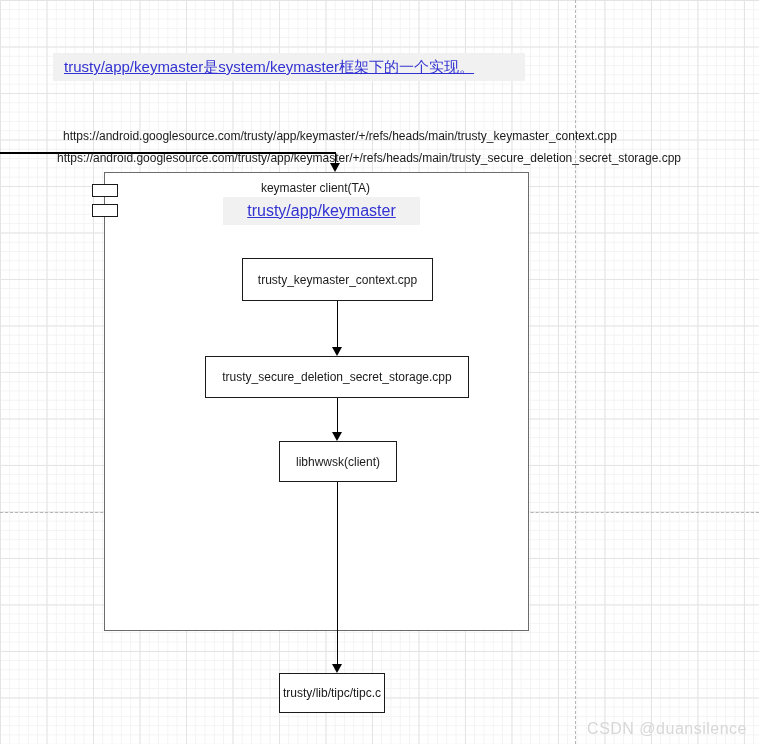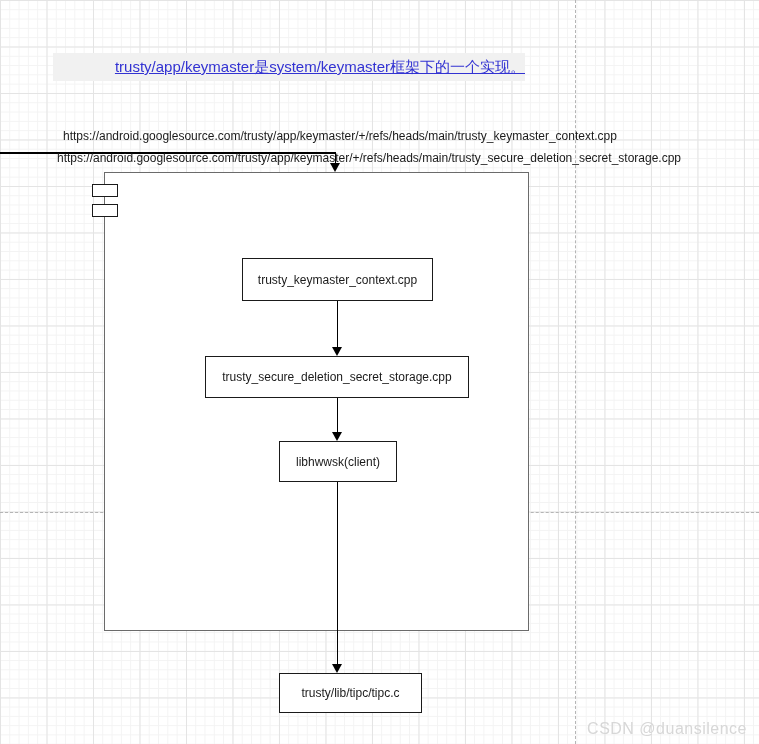--- a/index.html
+++ b/index.html
@@ -18,21 +18,21 @@
   .canvas{
     position:relative;width:759px;height:744px;overflow:hidden;
     background-color:#ffffff;
     background-image:
       linear-gradient(to right, var(--grid-major) 1px, transparent 1px),
       linear-gradient(to bottom, var(--grid-major) 1px, transparent 1px),
       linear-gradient(to right, var(--grid-minor) 1px, transparent 1px),
       linear-gradient(to bottom, var(--grid-minor) 1px, transparent 1px);
     background-size:46.5px 46.5px,46.5px 46.5px,9.3px 9.3px,9.3px 9.3px;
   }
-  .abs{position:absolute;text-align:right;}
+  .abs{position:absolute;}
   .dash-v{left:575px;top:0;height:744px;width:0;border-left:1px dashed var(--dash-gray);z-index:1;}
   .dash-h{top:512px;left:0;width:759px;height:0;border-top:1px dashed var(--dash-gray);z-index:1;}
 
   .note{left:53px;top:53px;width:472px;height:28px;background:var(--highlight-bg);z-index:3;}
   .note a{display:block;line-height:28px;padding-left:11px;font-size:15px;color:var(--link-blue);text-decoration:underline;white-space:nowrap;cursor:pointer;}
 
   .url{font-size:12px;color:#1a1a1a;white-space:nowrap;z-index:3;margin-top:32px;}
   .url1{left:63px;top:97px;}
   .url2{left:57px;top:119px;}
 
@@ -48,21 +48,21 @@
   .tab2{top:204px;}
 
   .comp-title{left:104px;top:181px;width:423px;text-align:center;font-size:12px;color:#1a1a1a;z-index:3;}
   .comp-link{left:223px;top:197px;width:197px;height:28px;background:var(--highlight-bg);z-index:3;text-align:center;}
   .comp-link a{display:block;line-height:27px;font-size:16px;color:var(--link-blue);text-decoration:underline;white-space:nowrap;cursor:pointer;}
 
   .node{background:#ffffff;border:1.5px solid var(--node-border);display:flex;align-items:center;justify-content:center;font-size:12px;color:#1a1a1a;white-space:nowrap;z-index:3;box-sizing:border-box;}
   .nodeA{left:242px;top:258px;width:191px;height:43px;}
   .nodeB{left:205px;top:356px;width:264px;height:42px;}
   .nodeC{left:279px;top:441px;width:118px;height:41px;}
-  .nodeD{left:279px;top:673px;width:143px;height:40px;}
+  .nodeD{left:279px;top:673px;width:106px;height:40px;}
 
   .vline{left:336.5px;width:1.5px;background:var(--arrow-color);z-index:3;}
   .ab-line{top:301px;height:47px;}
   .ab-head{left:331.5px;top:347px;}
   .bc-line{top:398px;height:35px;}
   .bc-head{left:331.5px;top:432px;}
   .cd-line{top:482px;height:183px;z-index:4;}
   .cd-head{left:331.5px;top:664px;}
 
   .watermark{right:12px;bottom:6px;font-size:16px;color:var(--watermark-gray);letter-spacing:0.5px;z-index:5;}
@@ -85,20 +85,24 @@
   <div class="abs">
     <div class="abs line in-h"></div>
     <div class="abs line in-v"></div>
     <div class="abs head-down in-head"></div>
   </div>
 
   <div class="abs bigbox"></div>
   <div class="abs icon-tab tab1"></div>
   <div class="abs icon-tab tab2"></div>
 
+  <div class="abs comp-title">keymaster client(TA)</div>
+  <div class="abs comp-link">
+    <a>trusty/app/keymaster</a>
+  </div>
 
   <div class="abs node nodeA">
     <span>trusty_keymaster_context.cpp</span>
   </div>
   <div class="abs node nodeB">
     <span>trusty_secure_deletion_secret_storage.cpp</span>
   </div>
   <div class="abs node nodeC">
     <span>libhwwsk(client)</span>
   </div>

